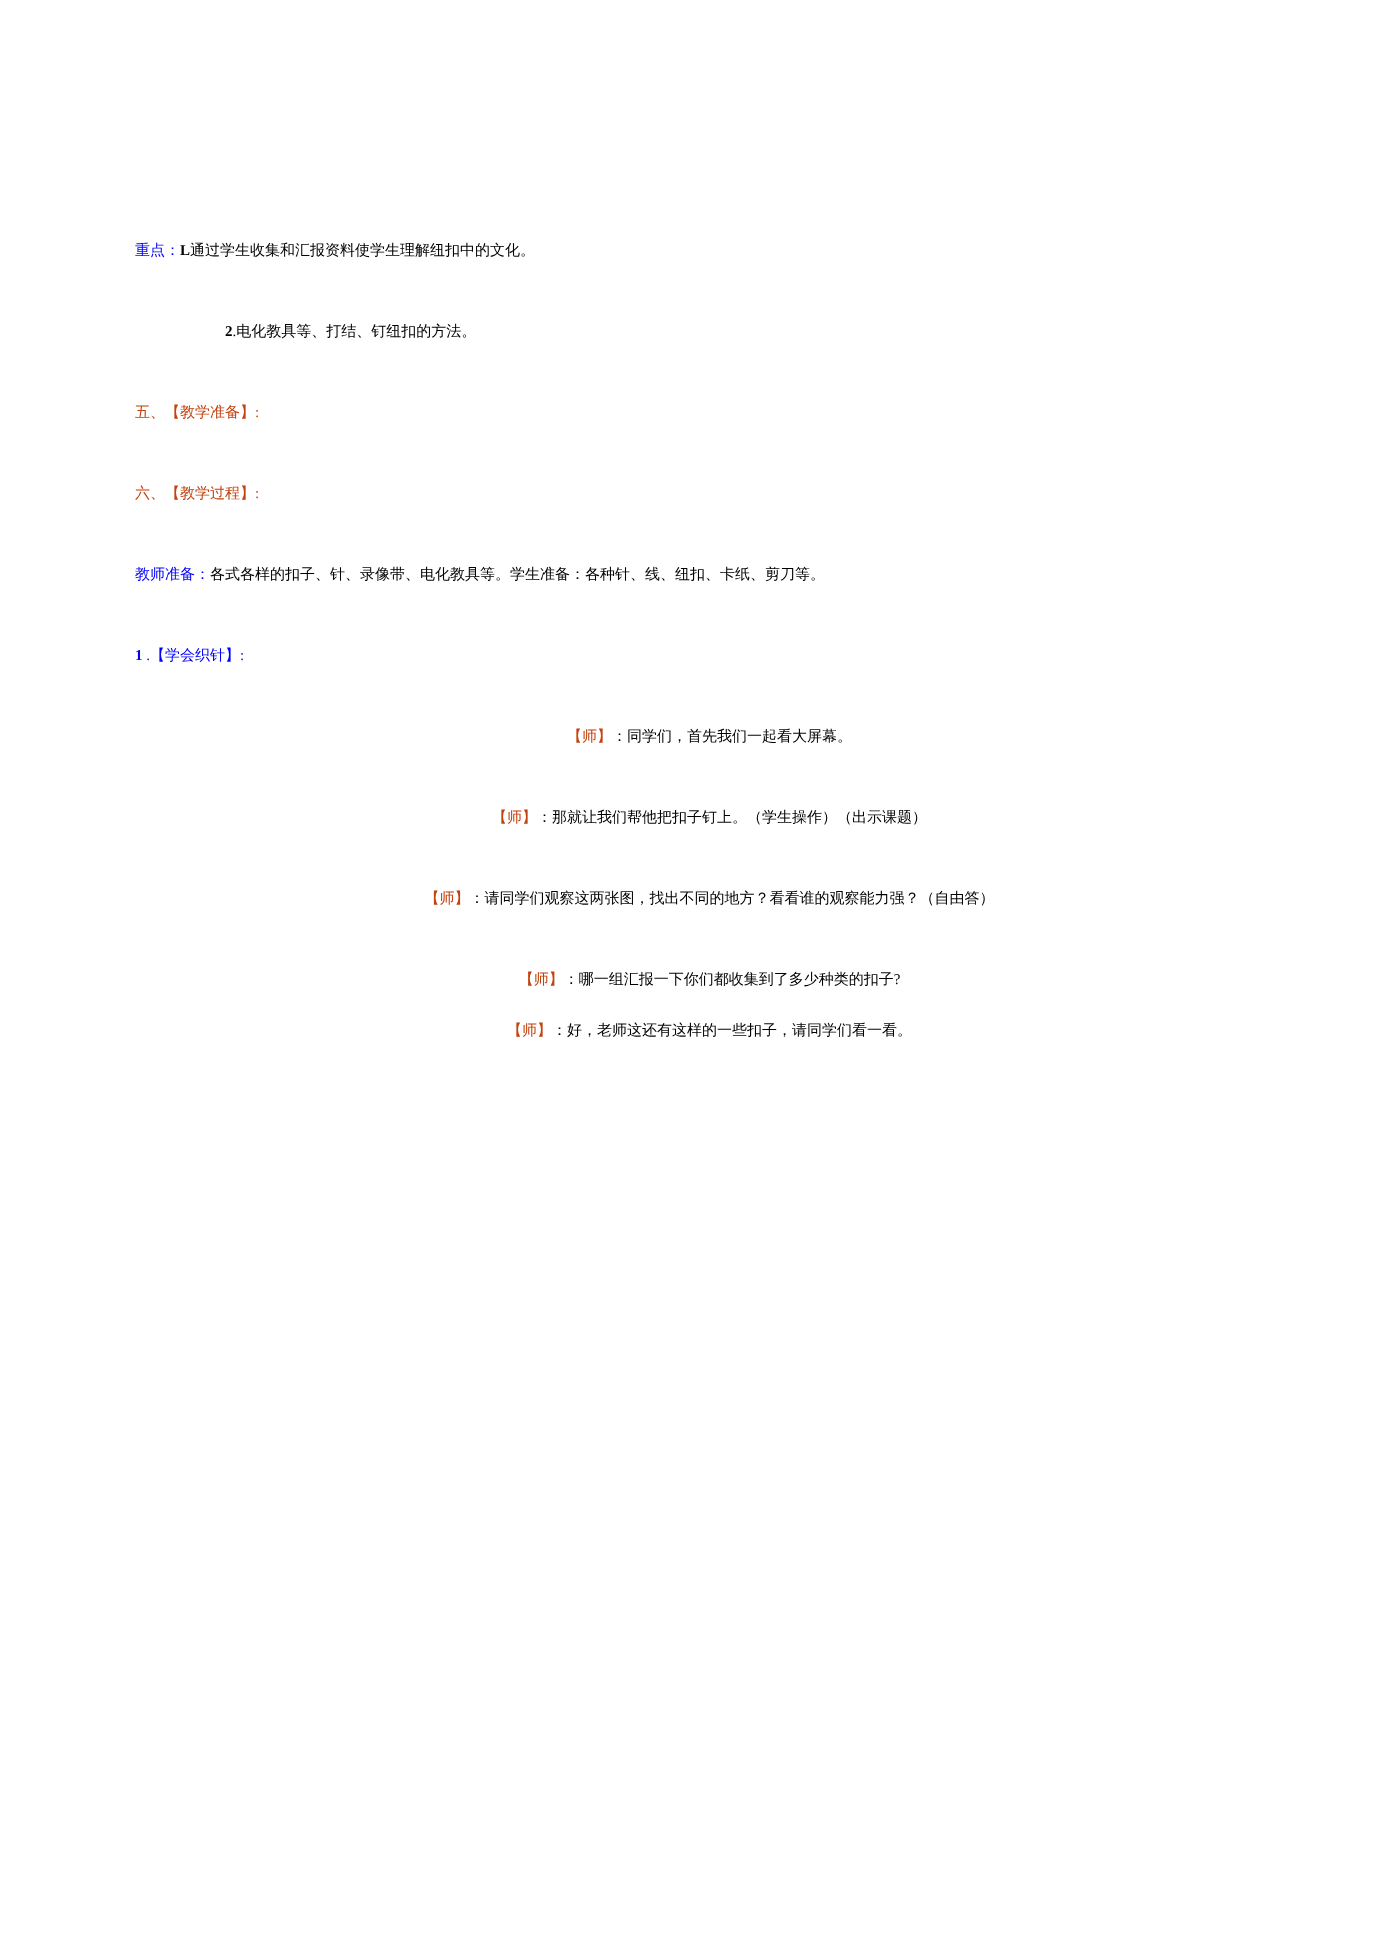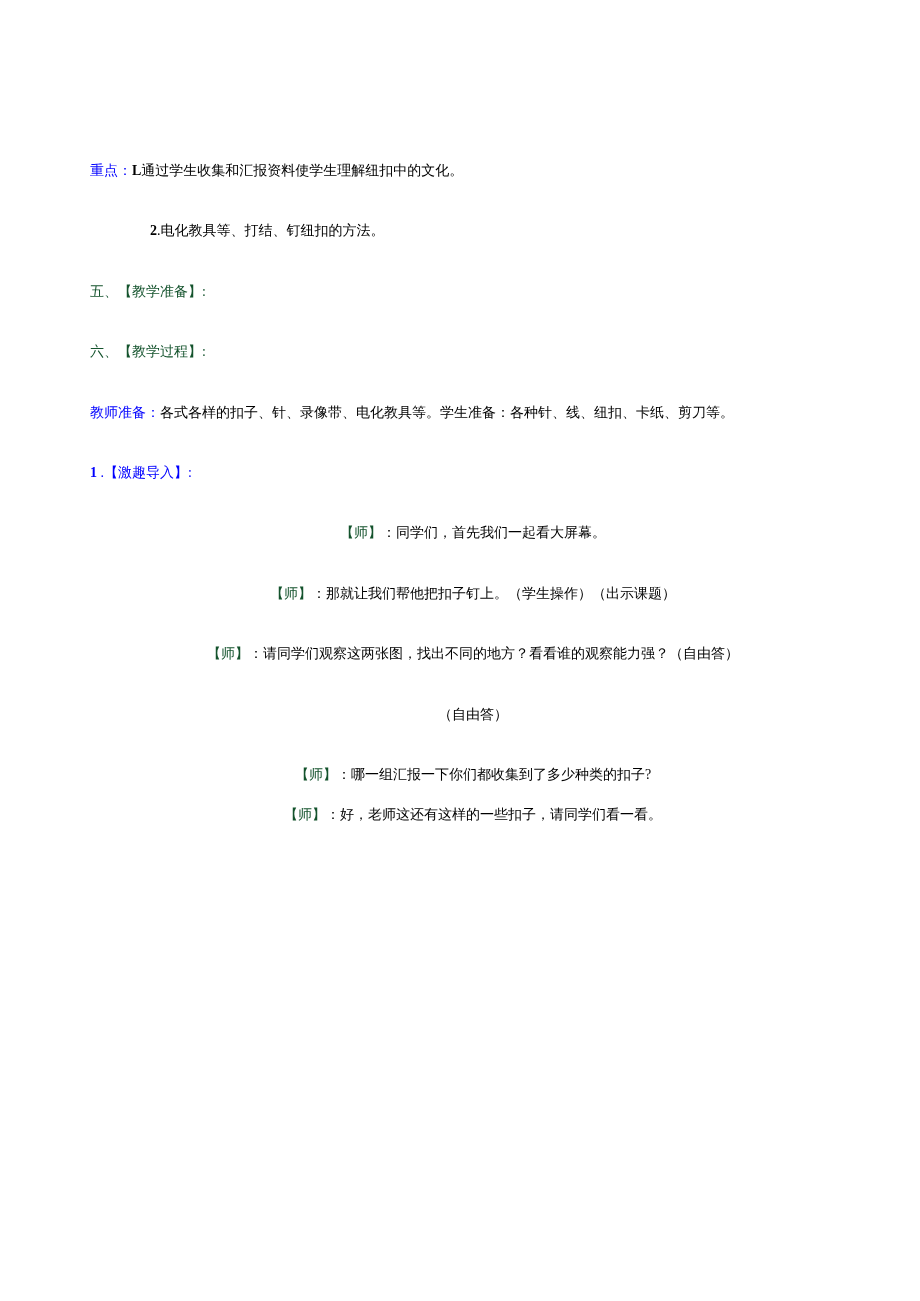--- a/index.html
+++ b/index.html
@@ -6,42 +6,42 @@
     margin: 0;
     padding: 0;
     background: #ffffff;
     font-family: "SimSun", "宋体", serif;
     width: 920px;
   }
   .page {
     padding: 160px 90px 80px 90px;
     box-sizing: border-box;
     width: 920px;
-    font-size: 14px;
+    font-size: 10px;
     line-height: 1.6;
     color: #000;
   }
   .para {
     margin-bottom: 38px;
   }
   .para-tight {
     margin-bottom: 18px;
   }
   .indent1 {
     padding-left: 60px;
   }
   .indent2 {
     padding-left: 26px;
     text-align: center;
   }
   .blue {
     color: #0000ff;
   }
   .red {
-    color: #14532d;
+    color: #c2410c;
   }
   .bold {
     font-weight: bold;
     font-family: "Times New Roman", "SimSun", serif;
   }
   .num {
     font-family: "Times New Roman", serif;
     font-weight: bold;
   }
 </style>
@@ -65,40 +65,37 @@
 
   <div class="para">
     <span class="red">六、【教学过程】:</span>
   </div>
 
   <div class="para">
     <span class="blue">教师准备：</span><span>各式各样的扣子、针、录像带、电化教具等。学生准备：各种针、线、纽扣、卡纸、剪刀等。</span>
   </div>
 
   <div class="para">
-    <span class="num blue">1</span><span class="blue"> .【激趣导入】:</span>
+    <span class="num blue">1</span><span class="blue"> .【学会织针】:</span>
   </div>
 
   <div class="para indent2">
     <span class="red">【师】</span><span>：同学们，首先我们一起看大屏幕。</span>
   </div>
 
   <div class="para indent2">
     <span class="red">【师】</span><span>：那就让我们帮他把扣子钉上。（学生操作）（出示课题）</span>
   </div>
 
   <div class="para indent2">
     <span class="red">【师】</span><span>：请同学们观察这两张图，找出不同的地方？看看谁的观察能力强？（自由答）</span>
   </div>
 
 
 
-  <div class="para indent2">
-    <span>（自由答）</span>
-  </div>
 
   <div class="para-tight indent2">
     <span class="red">【师】</span><span>：哪一组汇报一下你们都收集到了多少种类的扣子?</span>
   </div>
 
   <div class="para indent2">
     <span class="red">【师】</span><span>：好，老师这还有这样的一些扣子，请同学们看一看。</span>
   </div>
 
 </div>

